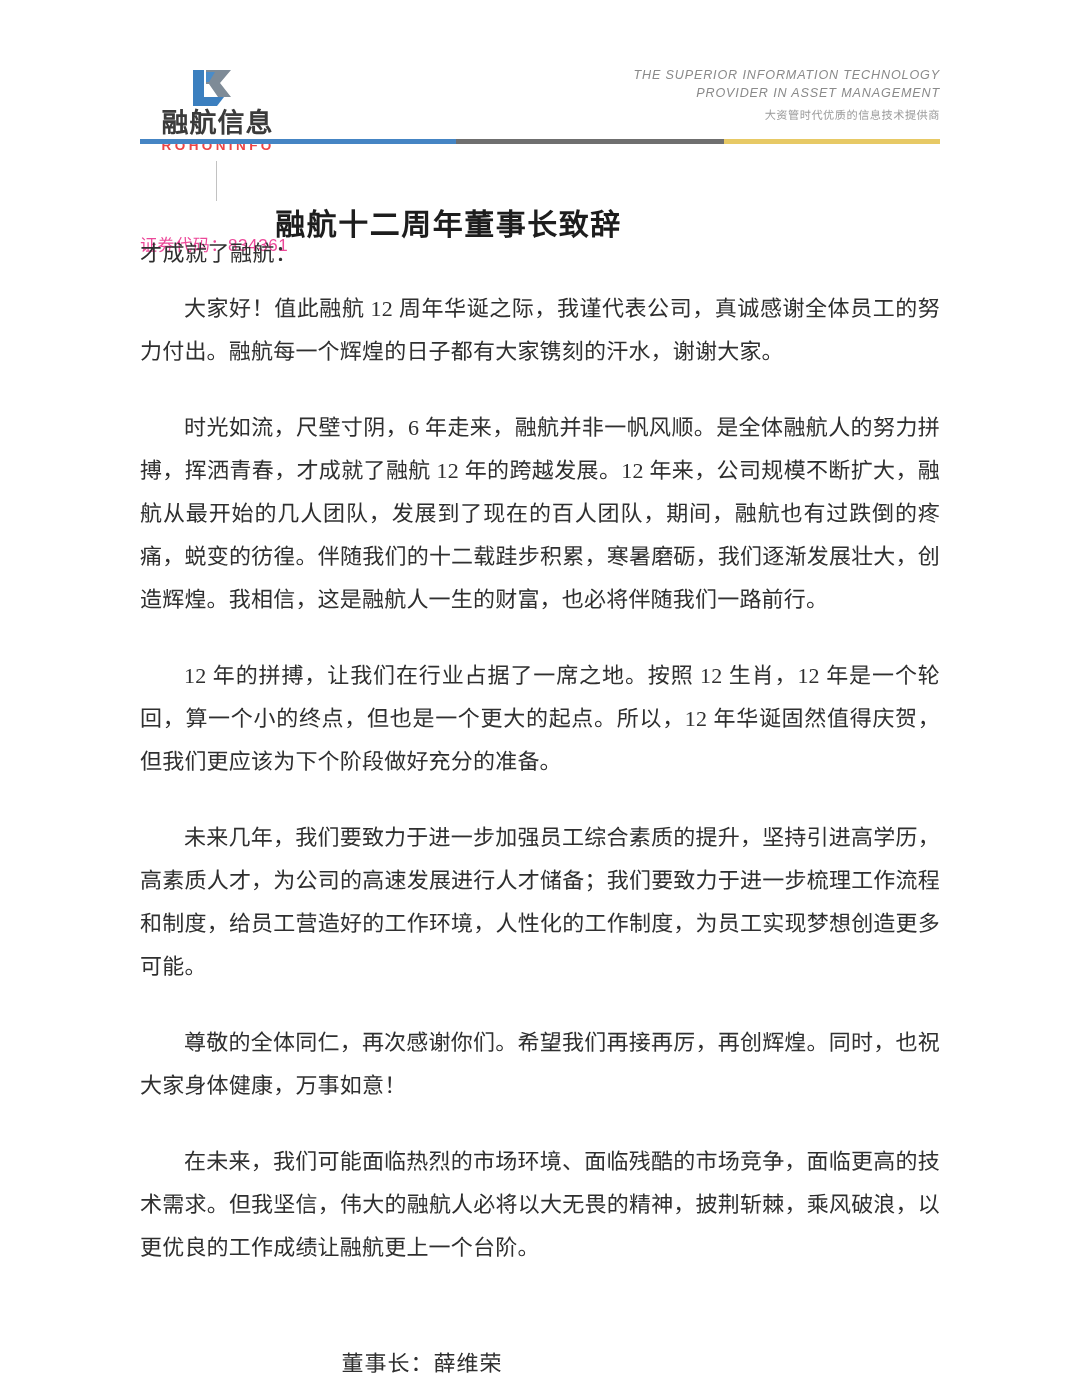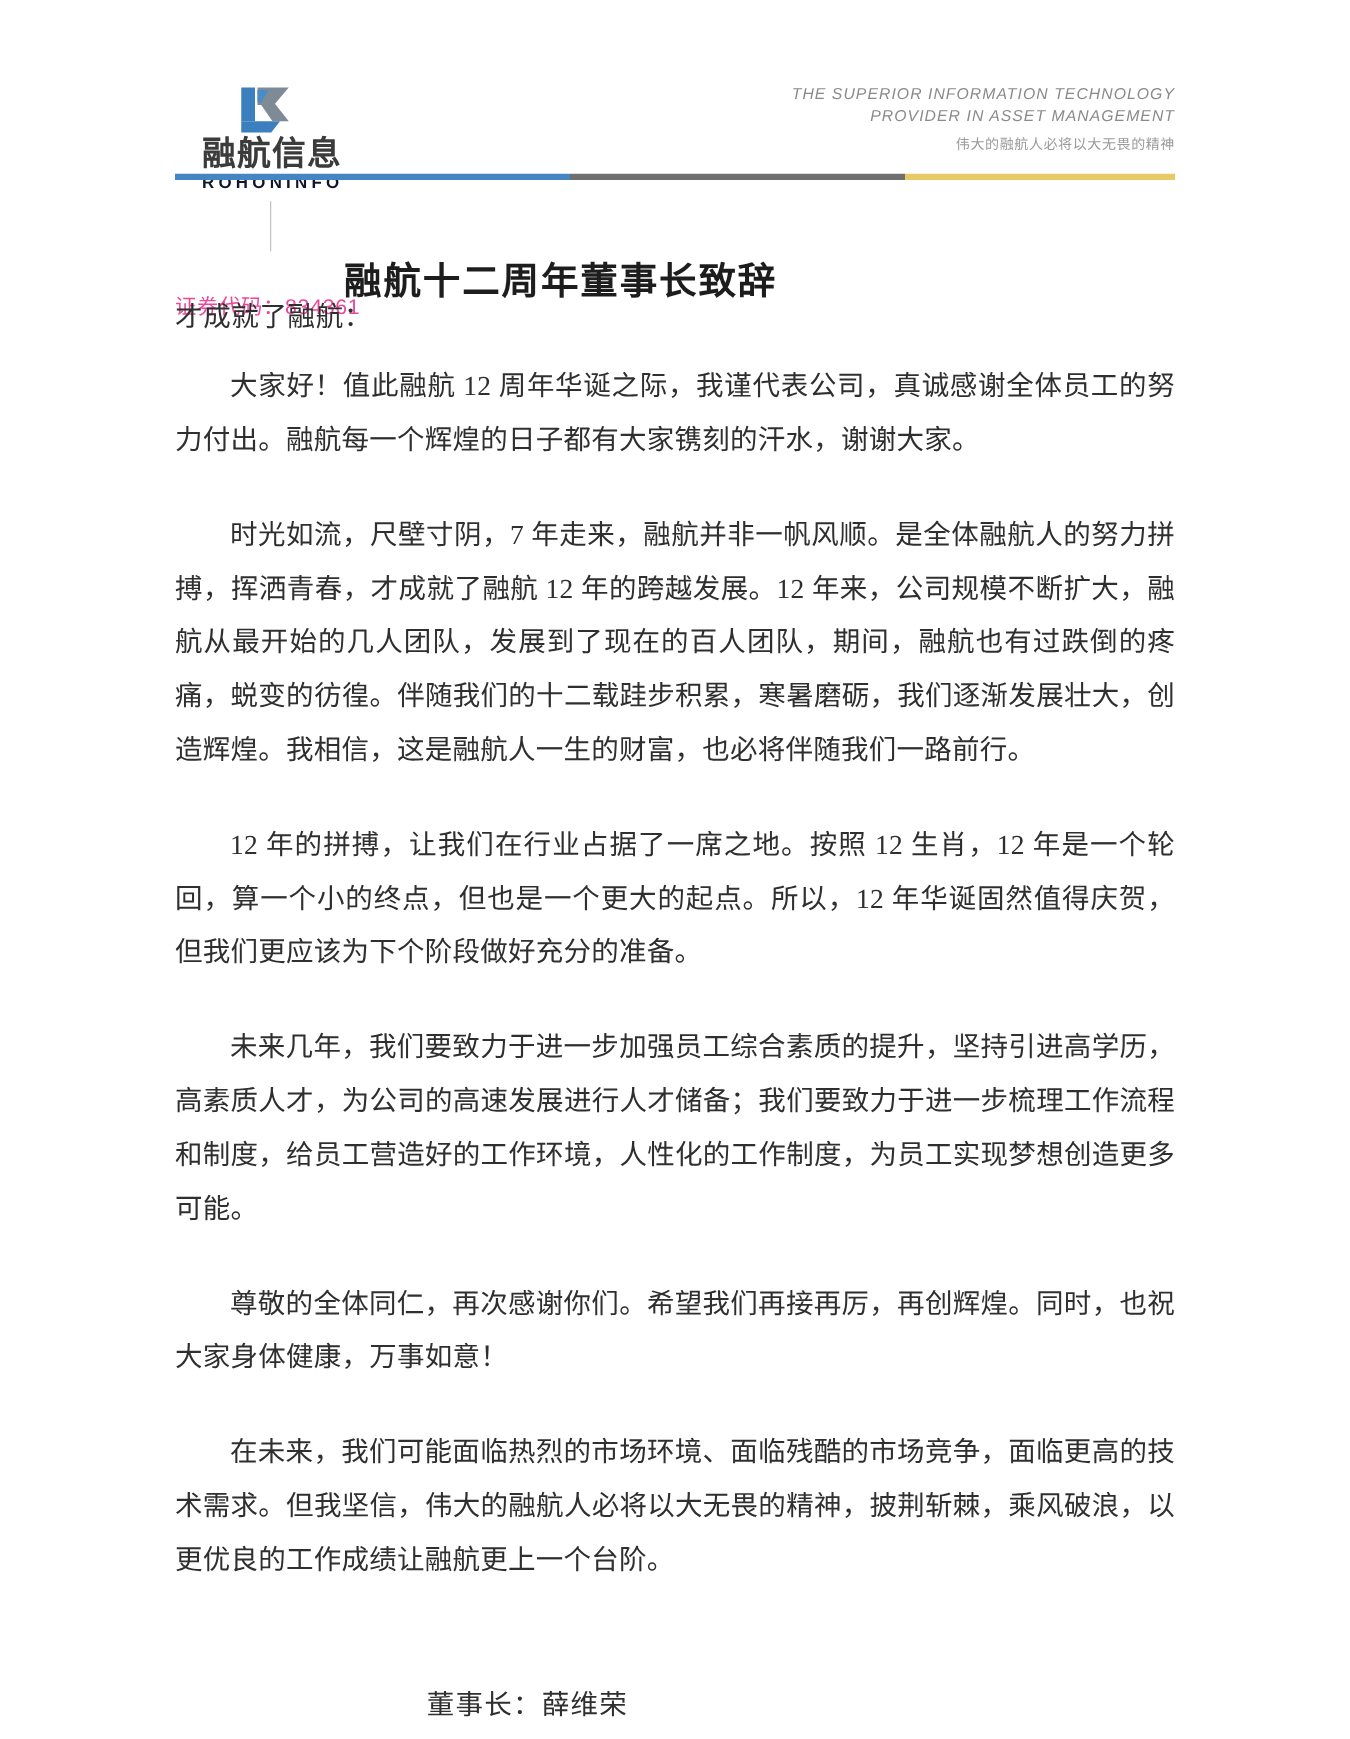--- a/index.html
+++ b/index.html
@@ -61,21 +61,21 @@
     font-weight: 700;
     color: #3b3b3b;
     letter-spacing: 1px;
     display: block;
     margin-bottom: 2px;
   }
   .brand-en {
     font-family: "Liberation Sans", "DejaVu Sans", sans-serif;
     font-size: 13.5px;
     font-weight: 700;
-    color: #0f172a;
+    color: #ef4444;
     letter-spacing: 3.4px;
     display: block;
   }
   .vrule {
     width: 1px;
     height: 40px;
     background: #c2c2c2;
     margin: 8px 18px 0 22px;
     flex: 0 0 auto;
   }
@@ -208,39 +208,39 @@
         </span>
 
         <span class="vrule"></span>
 
         <span class="sec-code">证券代码：834361</span>
       </div>
 
       <div class="tagline">
         <span class="tag-en">THE SUPERIOR INFORMATION TECHNOLOGY</span>
         <span class="tag-en">PROVIDER IN ASSET MANAGEMENT</span>
-        <span class="tag-cn">伟大的融航人必将以大无畏的精神</span>
+        <span class="tag-cn">大资管时代优质的信息技术提供商</span>
       </div>
 
     </div>
   </div>
 
   <div class="rule">
     <span class="rule-seg rule-blue"></span>
     <span class="rule-seg rule-gray"></span>
     <span class="rule-seg rule-gold"></span>
   </div>
 
   <h1 class="doc-title">融航十二周年董事长致辞</h1>
 
   <div class="body-wrap">
     <div class="salutation">才成就了融航：</div>
 
     <p class="para">大家好！值此融航 12 周年华诞之际，我谨代表公司，真诚感谢全体员工的努力付出。融航每一个辉煌的日子都有大家镌刻的汗水，谢谢大家。</p>
-    <p class="para">时光如流，尺壁寸阴，7 年走来，融航并非一帆风顺。是全体融航人的努力拼搏，挥洒青春，才成就了融航 12 年的跨越发展。12 年来，公司规模不断扩大，融航从最开始的几人团队，发展到了现在的百人团队，期间，融航也有过跌倒的疼痛，蜕变的彷徨。伴随我们的十二载跬步积累，寒暑磨砺，我们逐渐发展壮大，创造辉煌。我相信，这是融航人一生的财富，也必将伴随我们一路前行。</p>
+    <p class="para">时光如流，尺壁寸阴，6 年走来，融航并非一帆风顺。是全体融航人的努力拼搏，挥洒青春，才成就了融航 12 年的跨越发展。12 年来，公司规模不断扩大，融航从最开始的几人团队，发展到了现在的百人团队，期间，融航也有过跌倒的疼痛，蜕变的彷徨。伴随我们的十二载跬步积累，寒暑磨砺，我们逐渐发展壮大，创造辉煌。我相信，这是融航人一生的财富，也必将伴随我们一路前行。</p>
     <p class="para">12 年的拼搏，让我们在行业占据了一席之地。按照 12 生肖，12 年是一个轮回，算一个小的终点，但也是一个更大的起点。所以，12 年华诞固然值得庆贺，但我们更应该为下个阶段做好充分的准备。</p>
     <p class="para">未来几年，我们要致力于进一步加强员工综合素质的提升，坚持引进高学历，高素质人才，为公司的高速发展进行人才储备；我们要致力于进一步梳理工作流程和制度，给员工营造好的工作环境，人性化的工作制度，为员工实现梦想创造更多可能。</p>
     <p class="para">尊敬的全体同仁，再次感谢你们。希望我们再接再厉，再创辉煌。同时，也祝大家身体健康，万事如意！</p>
     <p class="para">在未来，我们可能面临热烈的市场环境、面临残酷的市场竞争，面临更高的技术需求。但我坚信，伟大的融航人必将以大无畏的精神，披荆斩棘，乘风破浪，以更优良的工作成绩让融航更上一个台阶。</p>
   </div>
 
   <div class="signature">董事长：薛维荣</div>
 
 </div>
 

